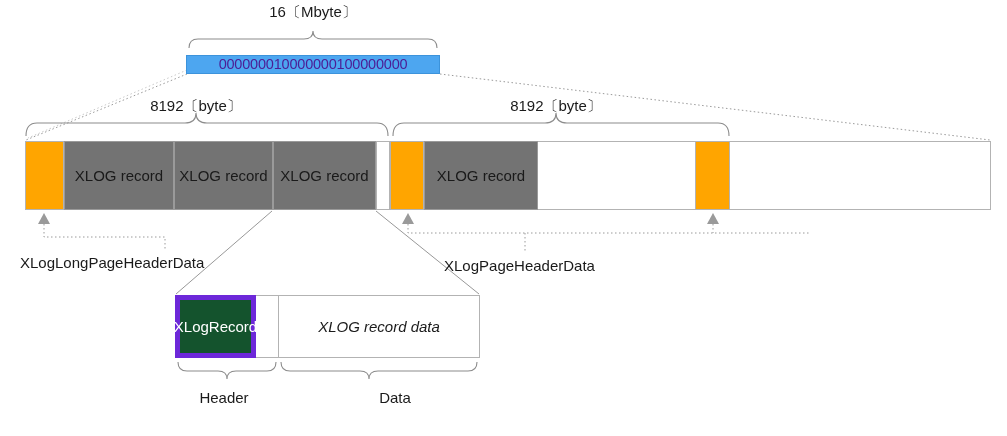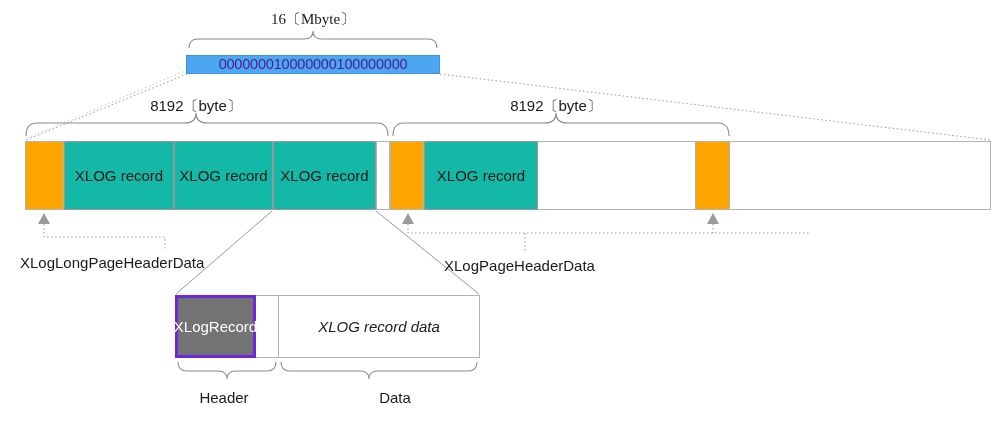--- a/index.html
+++ b/index.html
@@ -81,21 +81,21 @@
     justify-content: center;
     font-size: 15px;
     color: #1a1a1a;
     white-space: nowrap;
   }
   .cell.hdr {
     background: #FFA500;
     border: 1px solid #b3b3b3;
   }
   .cell.rec {
-    background: #14b8a6;
+    background: #737373;
     border: 1px solid #9a9a9a;
   }
   .cell.empty {
     background: #ffffff;
     border: 1px solid #b3b3b3;
   }
 
   
   #detail-box {
     left: 175px;
@@ -105,22 +105,22 @@
     border: 1px solid #b3b3b3;
     box-sizing: border-box;
     background: #ffffff;
   }
   #detail-header-cell {
     position: absolute;
     left: 175px;
     top: 295px;
     width: 81px;
     height: 63px;
-    background: #737373;
-    border: 3px solid #6d28d9;
+    background: #14532d;
+    border: 5px solid #6d28d9;
     box-sizing: border-box;
     display: flex;
     align-items: center;
     justify-content: center;
     color: #ffffff;
     font-size: 15px;
     white-space: nowrap;
   }
   #detail-data-cell {
     position: absolute;
@@ -170,21 +170,21 @@
     <path d="M 525 233 L 525 252" fill="none" stroke="#9a9a9a" stroke-width="1" stroke-dasharray="1.5,2.5"></path>
 
     <line x1="272" y1="211" x2="176" y2="294" stroke="#8c8c8c" stroke-width="0.9"></line>
     <line x1="376" y1="211" x2="479" y2="294" stroke="#8c8c8c" stroke-width="0.9"></line>
 
     <path d="M 178 362 q 0 9 9 9 L 218 371 q 9 0 9 8 q 0 -8 9 -8 L 267 371 q 9 0 9 -9" fill="none" stroke="#8c8c8c" stroke-width="1.1"></path>
 
     <path d="M 281 362 q 0 9 9 9 L 360 371 q 9 0 9 8 q 0 -8 9 -8 L 468 371 q 9 0 9 -9" fill="none" stroke="#8c8c8c" stroke-width="1.1"></path>
   </svg>
 
-  <div class="lbl lbl-center" style="left:243px; top:12px; width:140px;font-family:Liberation Serif, serif;">16〔Mbyte〕</div>
+  <div class="lbl lbl-center" style="left:243px; top:4px; width:140px;">16〔Mbyte〕</div>
 
   <div class="abs" id="wal-segment-bar">
     <span class="bits">000000010000000100000000</span>
   </div>
 
   <div class="lbl lbl-center" style="left:136px; top:98px; width:120px;">8192〔byte〕</div>
 
   <div class="lbl lbl-center" style="left:496px; top:98px; width:120px;">8192〔byte〕</div>
 
   <div class="abs" id="page-strip"></div>

